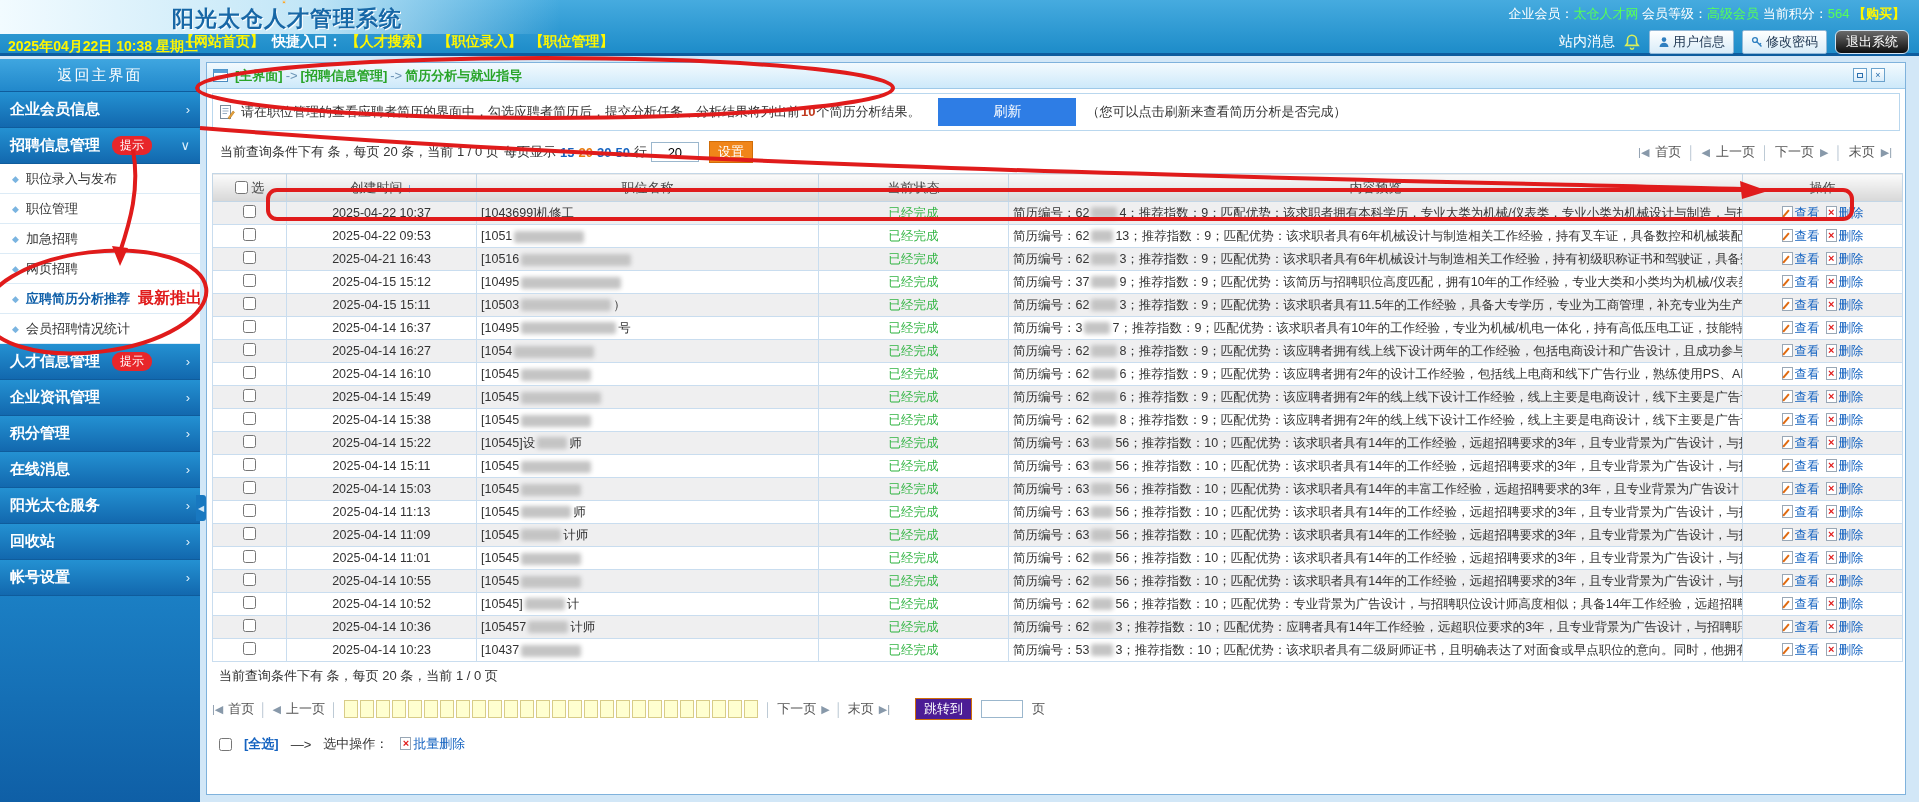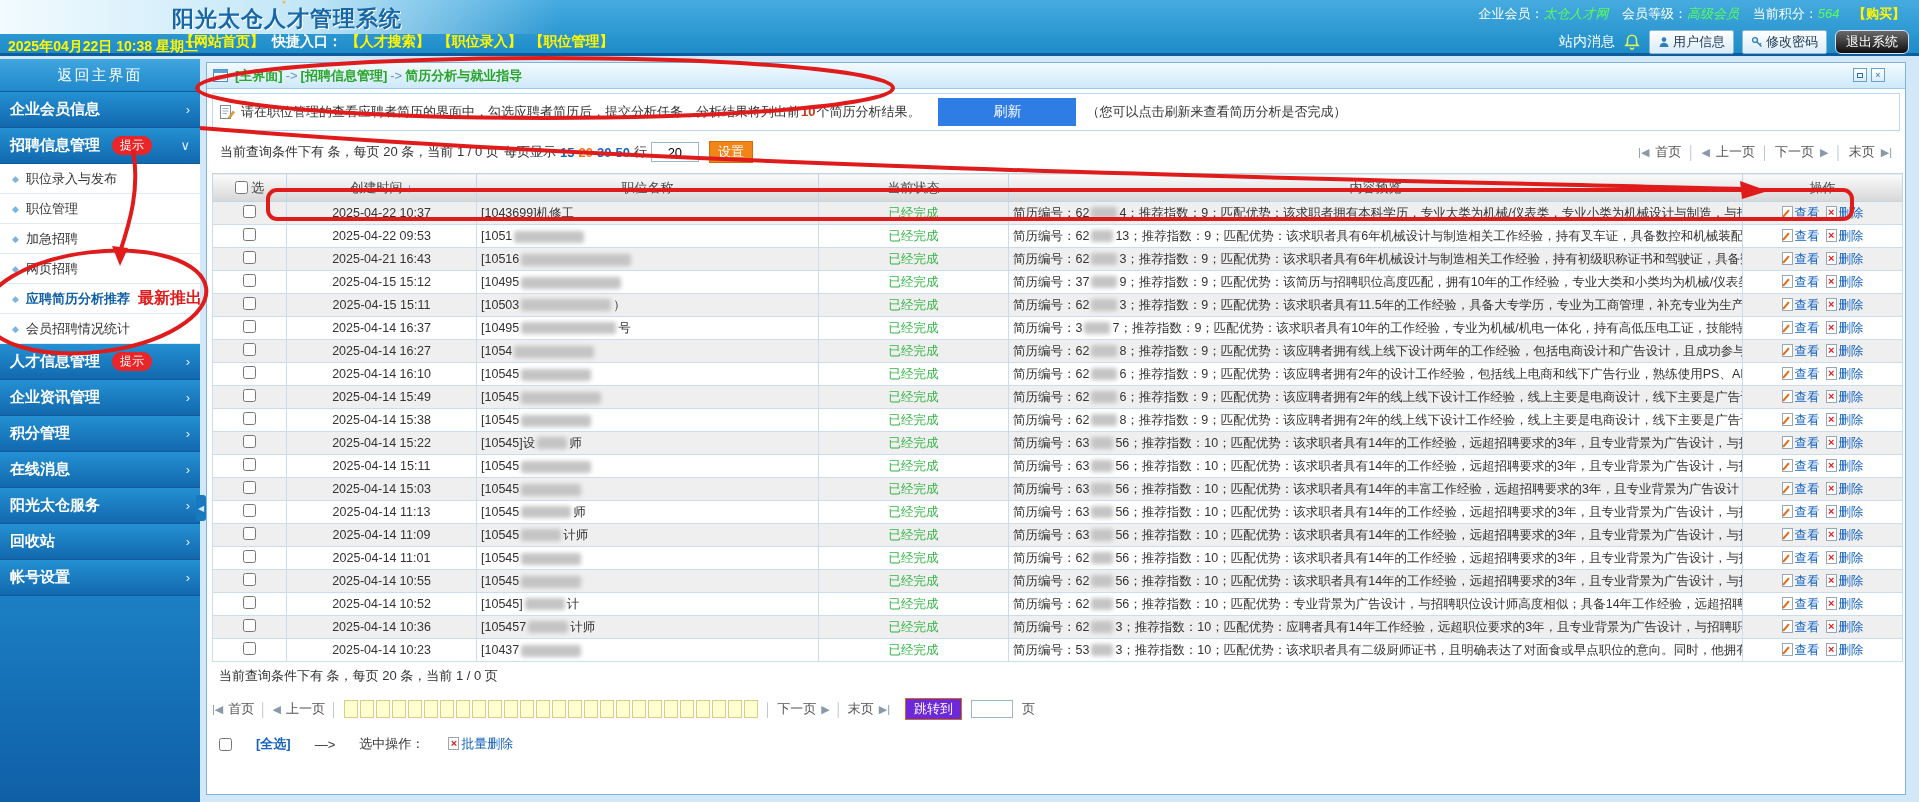--- a/index.html
+++ b/index.html
@@ -11,21 +11,21 @@
     background:linear-gradient(#46abdf,#1d8cc9); border-bottom:3px solid #0d5c9e; z-index:2;}
   .logo-strip { position:absolute; left:0; top:0; width:560px; height:34px;
     background:linear-gradient(90deg,#f2fbff 0%,#c2e6f7 55%,rgba(194,230,247,0) 100%);
     display:flex; align-items:center; padding-left:8px;flex-direction:column; }
   .logo-title { font-size:22px; font-weight:bold; color:#1767a6; letter-spacing:1px; margin-left:6px;
     text-shadow:1px 1px 0 #fff; }
   .hdr-date { position:absolute; left:8px; top:38px; color:#fff600; font-weight:bold; font-size:14px; }
   .hdr-nav { position:absolute; left:180px; top:33px; font-size:14px; font-weight:bold; color:#ffffff; white-space:nowrap;}
   .hdr-nav a { color:#fff600; text-decoration:none; margin-right:4px; cursor:pointer;}
   .hdr-member { position:absolute; right:14px; top:5px; font-size:13px; color:#fff; white-space:nowrap;}
-  .hdr-member .val { color:#57ff57; margin-right:10px;font-style:italic;}
+  .hdr-member .val { color:#57ff57; }
   .hdr-member .buy { color:#fff600; font-weight:bold; cursor:pointer;}
   .hdr-tools { position:absolute; right:10px; top:30px; display:flex; align-items:center; gap:8px; font-size:14px; color:#fff;}
   .btn-light { display:inline-flex; align-items:center; gap:3px; background:linear-gradient(#feffff,#d9ecf8);
     border:1px solid #8fb8d8; border-radius:2px; color:#223a55; font-size:13px; padding:2px 8px; cursor:pointer;}
   .btn-dark { background:linear-gradient(#6a6a6a,#0e0e0e); border:1px solid #cfe3f3; border-radius:6px;
     color:#fff; font-size:13px; padding:2px 10px; cursor:pointer;}
 
   
   .sidebar { position:absolute; left:0; top:59px; width:200px; height:743px;
     background:linear-gradient(180deg,#1779c0,#1063a8); z-index:1; display:flex; flex-direction:column;}
@@ -94,24 +94,24 @@
     background:#e06a10; transform:rotate(40deg);}
   .ic-sheet.del::after { content:"×"; position:absolute; left:1.5px; top:-1px; color:#e01b1b;
     font-size:11px; font-weight:bold;}
 
   .summary2 { position:absolute; left:12px; top:604px; font-size:13px; color:#333;}
   .pagerbar { position:absolute; left:5px; top:630px; width:1688px; height:32px; display:flex;
     align-items:center; font-size:13px; color:#555; gap:5px;}
   .pagerbar .pic { color:#8899aa; font-size:11px;}
   .pagerbar .pdiv { color:#b8c6d2;}
   .ybox { display:inline-block; width:14px; height:18px; background:#ffffd0; border:1px solid #d8cc88; margin:0 1px;}
-  .btn-jump { background:#6d28d9; color:#fff; border:1px solid #d06d08; font-size:13px; height:22px;
-    padding:0 8px; margin-left:10px; cursor:pointer;}
+  .btn-jump { background:#4c1d95; color:#fff; border:1px solid #d06d08; font-size:13px; height:22px;
+    padding:0 8px; margin-left:20px; cursor:pointer;}
   .jump-input { width:42px; height:18px; border:1px solid #9bb7cd; font-size:13px; margin:0 4px;}
-  .bottomrow { position:absolute; left:12px; top:672px; display:flex; align-items:center; gap:24px; font-size:13px; color:#333;}
+  .bottomrow { position:absolute; left:12px; top:672px; display:flex; align-items:center; gap:12px; font-size:13px; color:#333;}
   .bottomrow .selall { color:#1563c0; font-weight:bold; cursor:pointer;}
   .bottomrow .bdel { color:#1563c0; cursor:pointer;}
 
   
   #annot { position:absolute; left:0; top:0; z-index:50; pointer-events:none;}
 
   input[type=checkbox]{ width:13px; height:13px; cursor:pointer;}
 </style>
 </head>
 <body>

